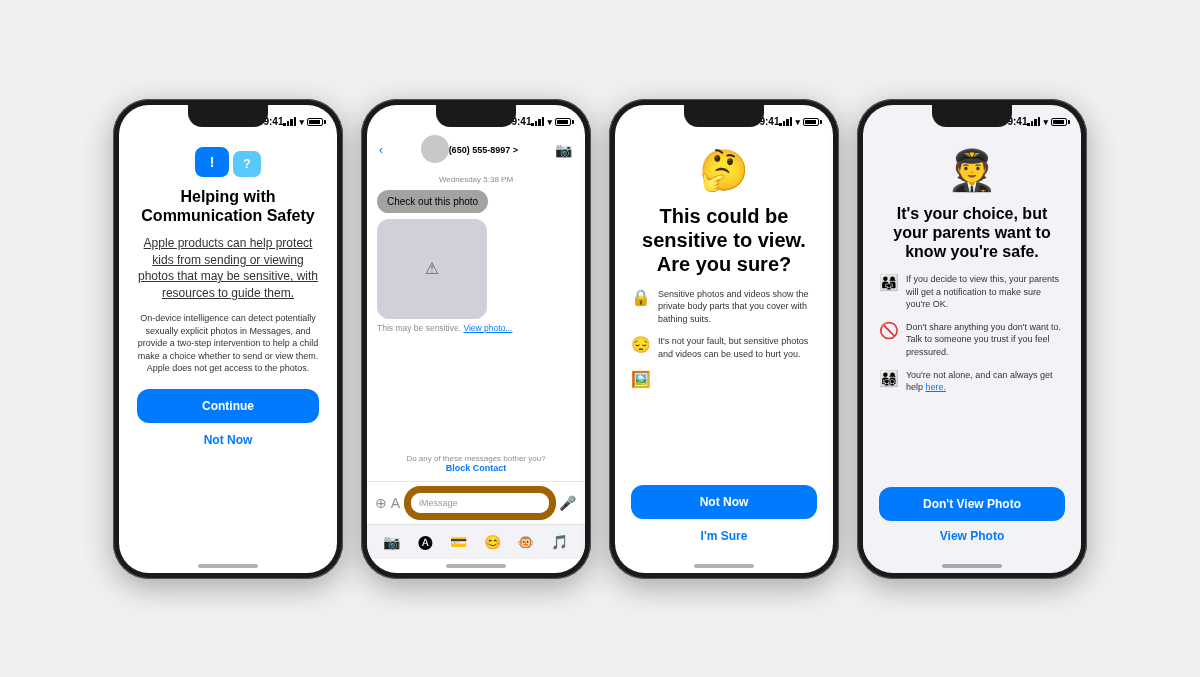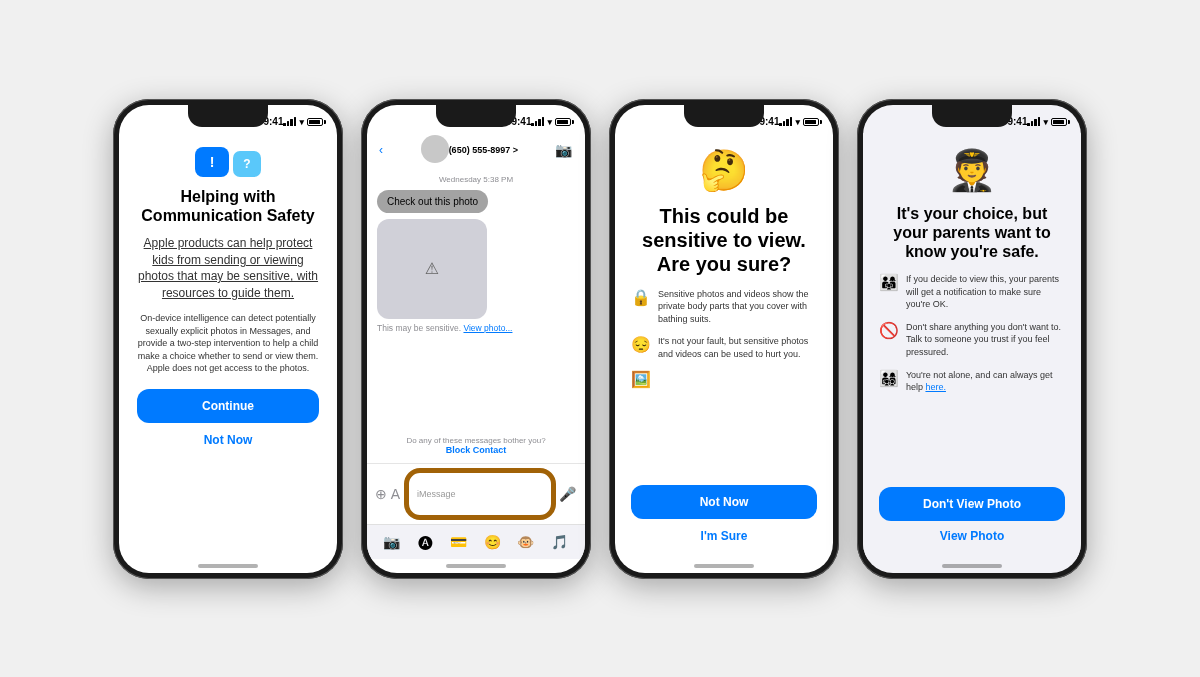--- a/index.html
+++ b/index.html
@@ -264,23 +264,23 @@
       display: flex;
       align-items: center;
       padding: 4px 8px;
       border-top: 1px solid #e5e5e5;
       gap: 4px;
       flex-shrink: 0;
     }
     .input-icon { font-size: 14px; color: #8e8e93; }
     .input-field {
       flex: 1;
-      border: 5px solid #a16207;
+      border: 7px solid #a16207;
       border-radius: 16px;
-      padding: 16px 8px;
+      padding: 5px 8px;
       font-size: 9px;
       color: #999;
       background: #fff;
     }
     .messages-apps-bar {
       display: flex;
       justify-content: space-around;
       align-items: center;
       padding: 5px 8px;
       background: #f2f2f7;

